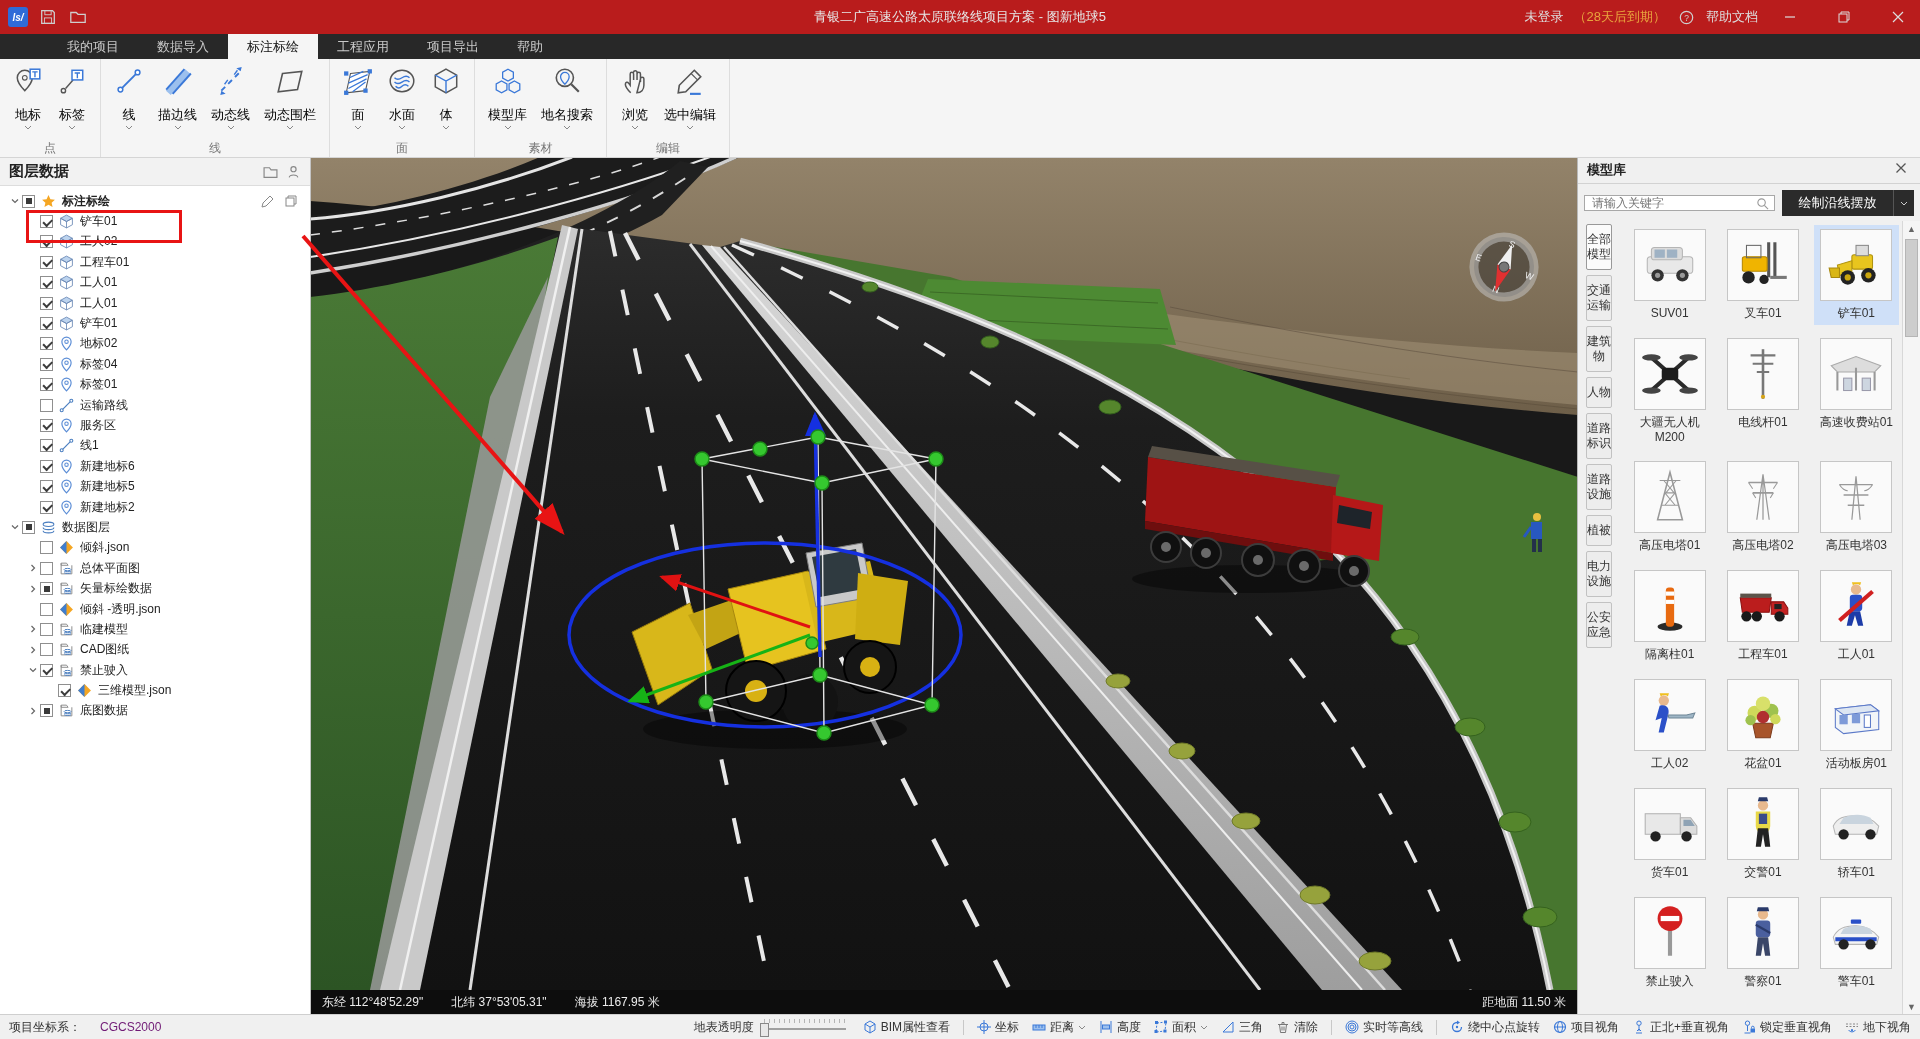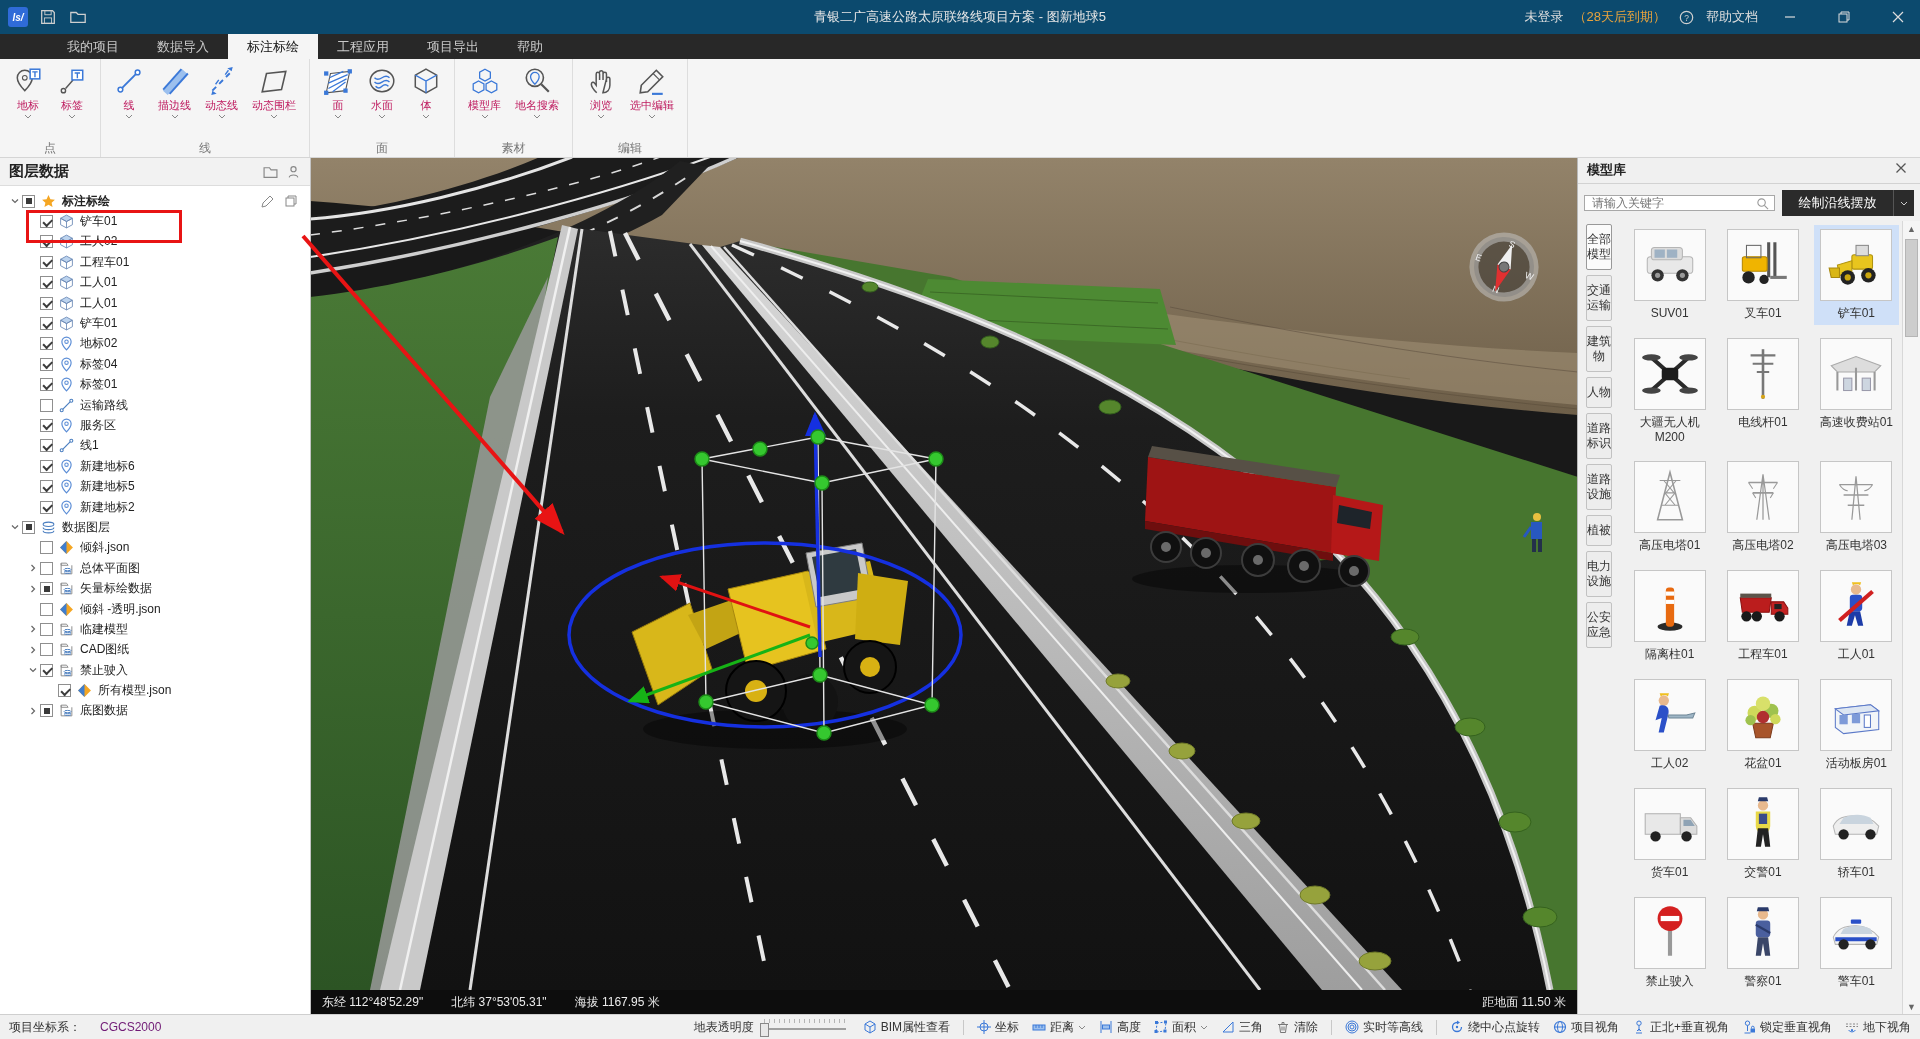--- a/index.html
+++ b/index.html
@@ -1,38 +1,38 @@
 <!DOCTYPE html>
 <html><head>
 <meta charset="utf-8">
 <style>
   html,body{margin:0;padding:0;}
   body{width:1920px;height:1039px;position:relative;overflow:hidden;background:#f0f0f0;
        font-family:"Liberation Sans","DejaVu Sans",sans-serif;-webkit-font-smoothing:antialiased;}
   svg{display:block;}
   
-  .titlebar{position:absolute;left:0;top:0;right:0;height:34px;background:#0c4a6e;display:flex;align-items:center;color:#ddd;z-index:10;}
+  .titlebar{position:absolute;left:0;top:0;right:0;height:34px;background:#b91c1c;display:flex;align-items:center;color:#ddd;z-index:10;}
   .tb-left{display:flex;align-items:center;gap:10px;padding-left:8px;}
   .logo{width:20px;height:20px;background:#2f6bd8;border-radius:3px;color:#fff;font-size:10px;font-style:italic;font-weight:bold;display:flex;align-items:center;justify-content:center;}
   .tb-ico{width:20px;height:20px;display:flex;align-items:center;justify-content:center;}
   .tb-title{position:absolute;left:0;right:0;text-align:center;font-size:13px;color:#e6e6e6;pointer-events:none;}
   .tb-right{margin-left:auto;display:flex;align-items:center;gap:10px;font-size:13px;z-index:2;}
   .license{color:#e8a33d;}
   .winbtn{width:44px;height:34px;display:flex;align-items:center;justify-content:center;}
   
   .menubar{position:absolute;top:34px;left:0;right:0;height:25px;background:#282828;display:flex;z-index:9;padding-left:48px;}
   .tab{padding:0 19px;line-height:25px;font-size:13px;color:#c9c9c9;}
   .tab.active{background:#f5f5f5;color:#111;}
   
   .ribbon{position:absolute;top:59px;left:0;right:0;height:98px;background:#f5f5f5;border-bottom:1px solid #d5d5d5;display:flex;z-index:8;}
   .rgroup{display:flex;flex-direction:column;border-right:1px solid #ddd;padding:3px 6px 0;}
   .rbtns{flex:1;display:flex;align-items:flex-start;}
   .rbtn{display:flex;flex-direction:column;align-items:center;padding:4px 7px 0;}
   .rbtn .ric{width:30px;height:30px;}
-  .rbtn .rlb{font-size:11px;color:#be185d;white-space:nowrap;margin-top:2px;}
+  .rbtn .rlb{font-size:13px;color:#000000;white-space:nowrap;margin-top:10px;}
   .rbtn .rcv{margin-top:1px;}
   .rglabel{height:17px;text-align:center;font-size:12px;color:#777;}
   
   .left-panel{position:absolute;top:157px;left:0;width:310px;bottom:25px;background:#fff;border-right:1px solid #c4c4c4;z-index:5;}
   .lp-head{height:28px;background:#f2f2f2;border-bottom:1px solid #ddd;display:flex;align-items:center;padding:0 9px;font-weight:bold;font-size:15px;color:#222;}
   .lp-head .hico{margin-left:auto;display:flex;gap:8px;}
   .hico span{width:15px;height:15px;display:inline-flex;}
   .tree{padding-top:5px;font-size:12px;color:#222;}
   .trow{height:20.4px;display:flex;align-items:center;position:relative;padding-left:8px;}
   .ind{display:inline-block;height:1px;}
@@ -724,21 +724,21 @@
       <div class="trow">
         <span class="ind" style="width: 36px;"></span>
         <span class="exp"></span>
         <span class="cb on"></span>
         <span class="ticon">
           <svg viewBox="0 0 14 14">
             <path d="M7 1 13 7 7 13 1 7Z" fill="#f5a623"></path>
             <path d="M7 1 1 7l6 6Z" fill="#3f7ed0"></path>
           </svg>
         </span>
-        <span>所有模型.json</span>
+        <span>三维模型.json</span>
       </div>
       <div class="trow">
         <span class="ind" style="width: 18px;"></span>
         <span class="exp">
           <svg viewBox="0 0 8 8" width="8" height="8">
             <path d="M2.5 1l3 3-3 3" fill="none" stroke="#666" stroke-width="1.2"></path>
           </svg>
         </span>
         <span class="cb partial"></span>
         <span class="ticon">

